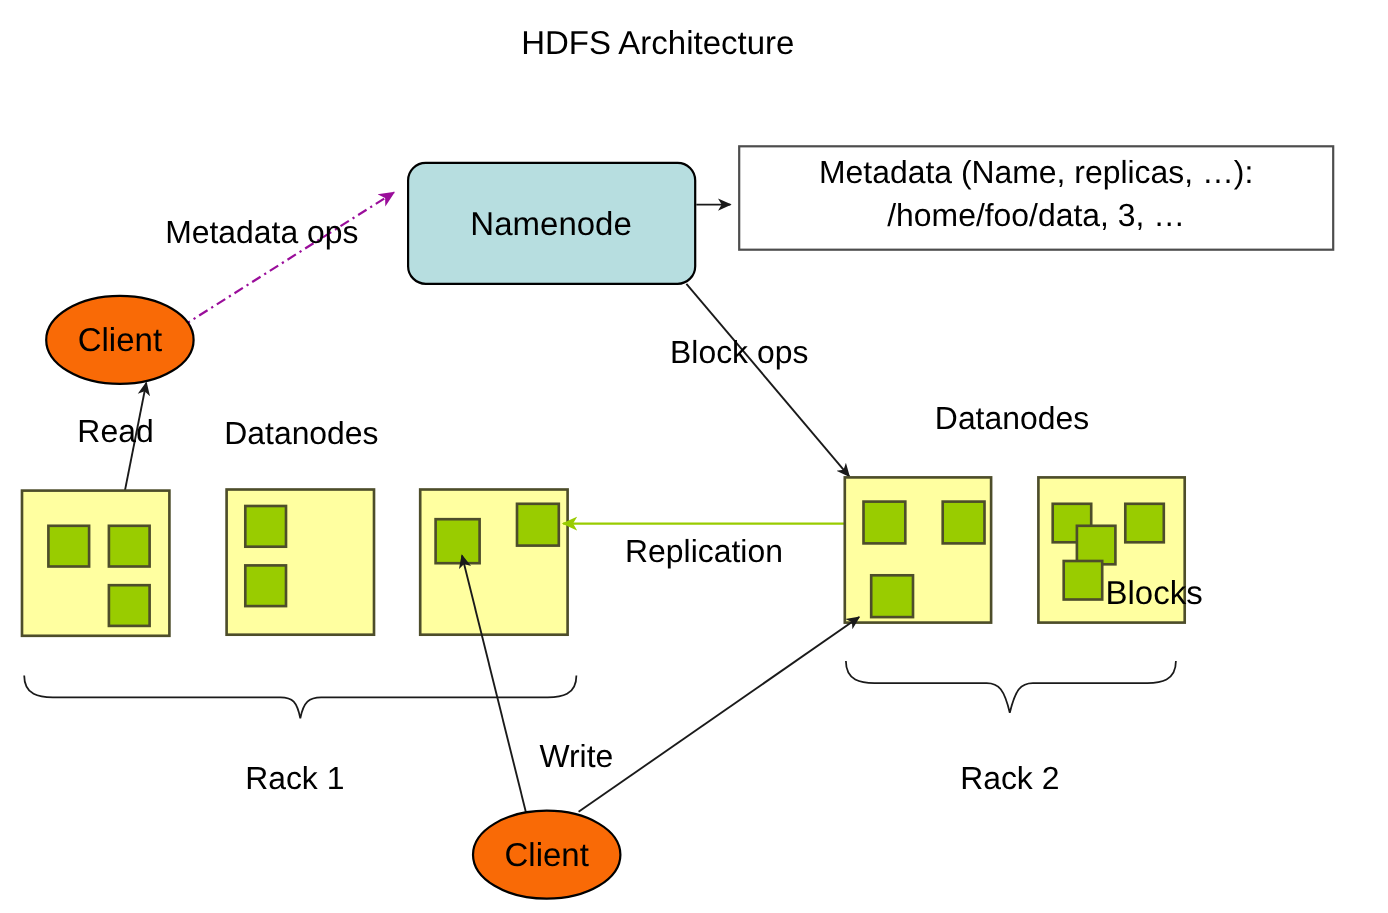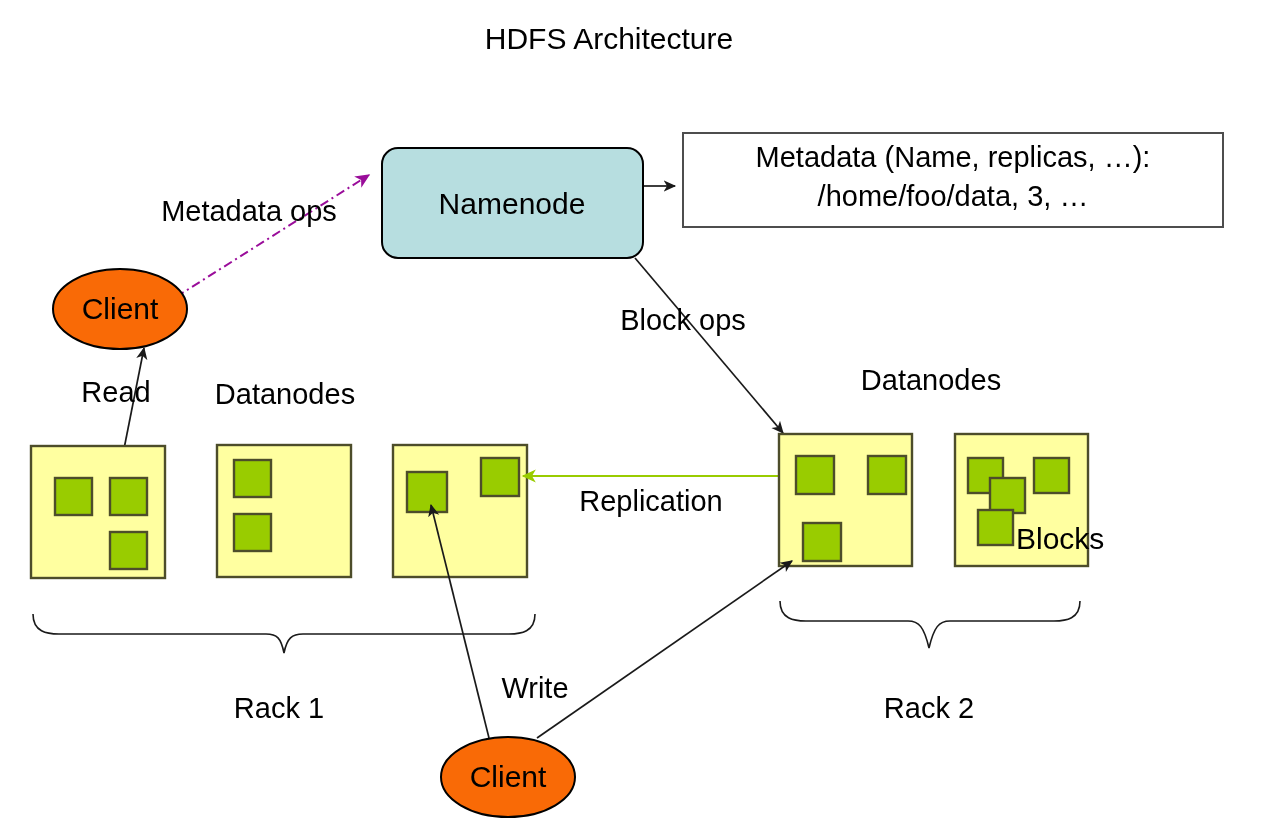--- a/index.html
+++ b/index.html
@@ -10,21 +10,20 @@
   body {
     width: 1262px;
     height: 830px;
     font-family: "Liberation Sans", sans-serif;
     overflow: hidden;
   }
   #diagram-root {
     position: relative;
     width: 1029px;
     height: 830px;
-    margin-left: 11px;
   }
   svg#hdfs-svg {
     display: block;
     width: 1262px;
     height: 830px;
   }
   .node-fill-namenode { fill: #b7dee0; stroke: #000000; stroke-width: 2; }
   .node-fill-client   { fill: #f96a06; stroke: #000000; stroke-width: 2; }
   .node-fill-datanode { fill: #ffffa0; stroke: #4d4d2a; stroke-width: 2.4; }
   .node-fill-block    { fill: #99cc00; stroke: #4d4d2a; stroke-width: 2.4; }

